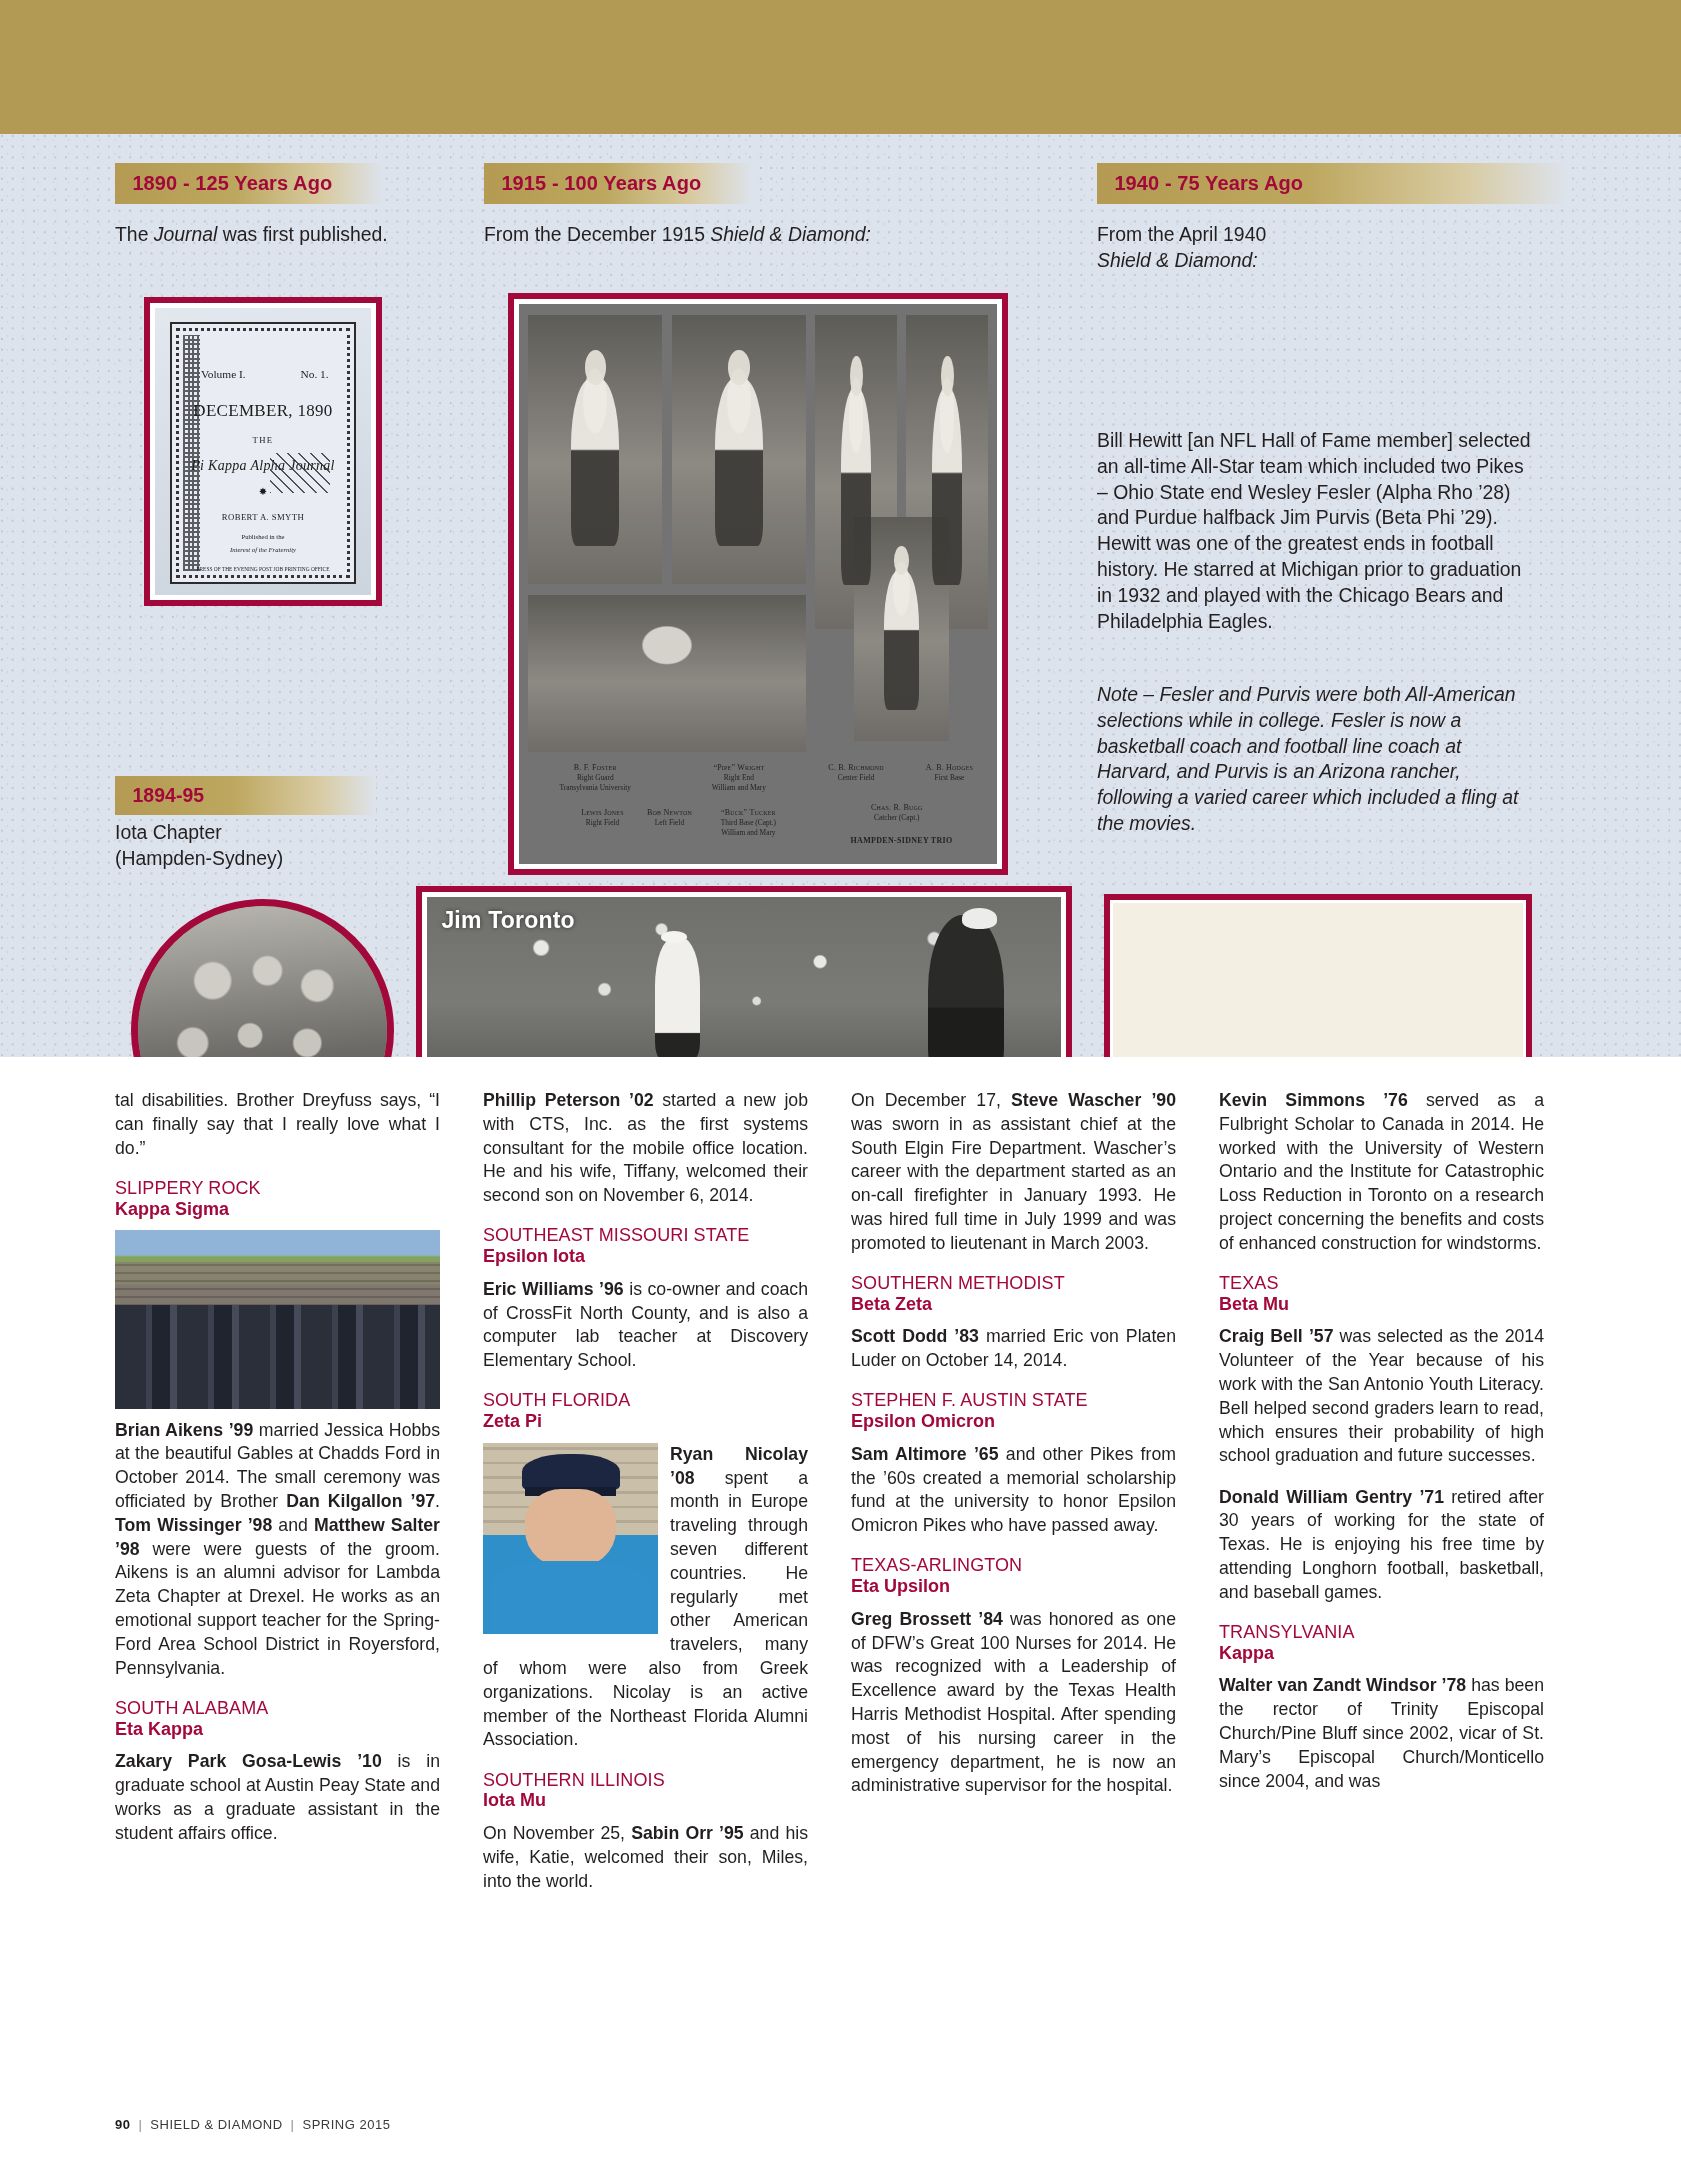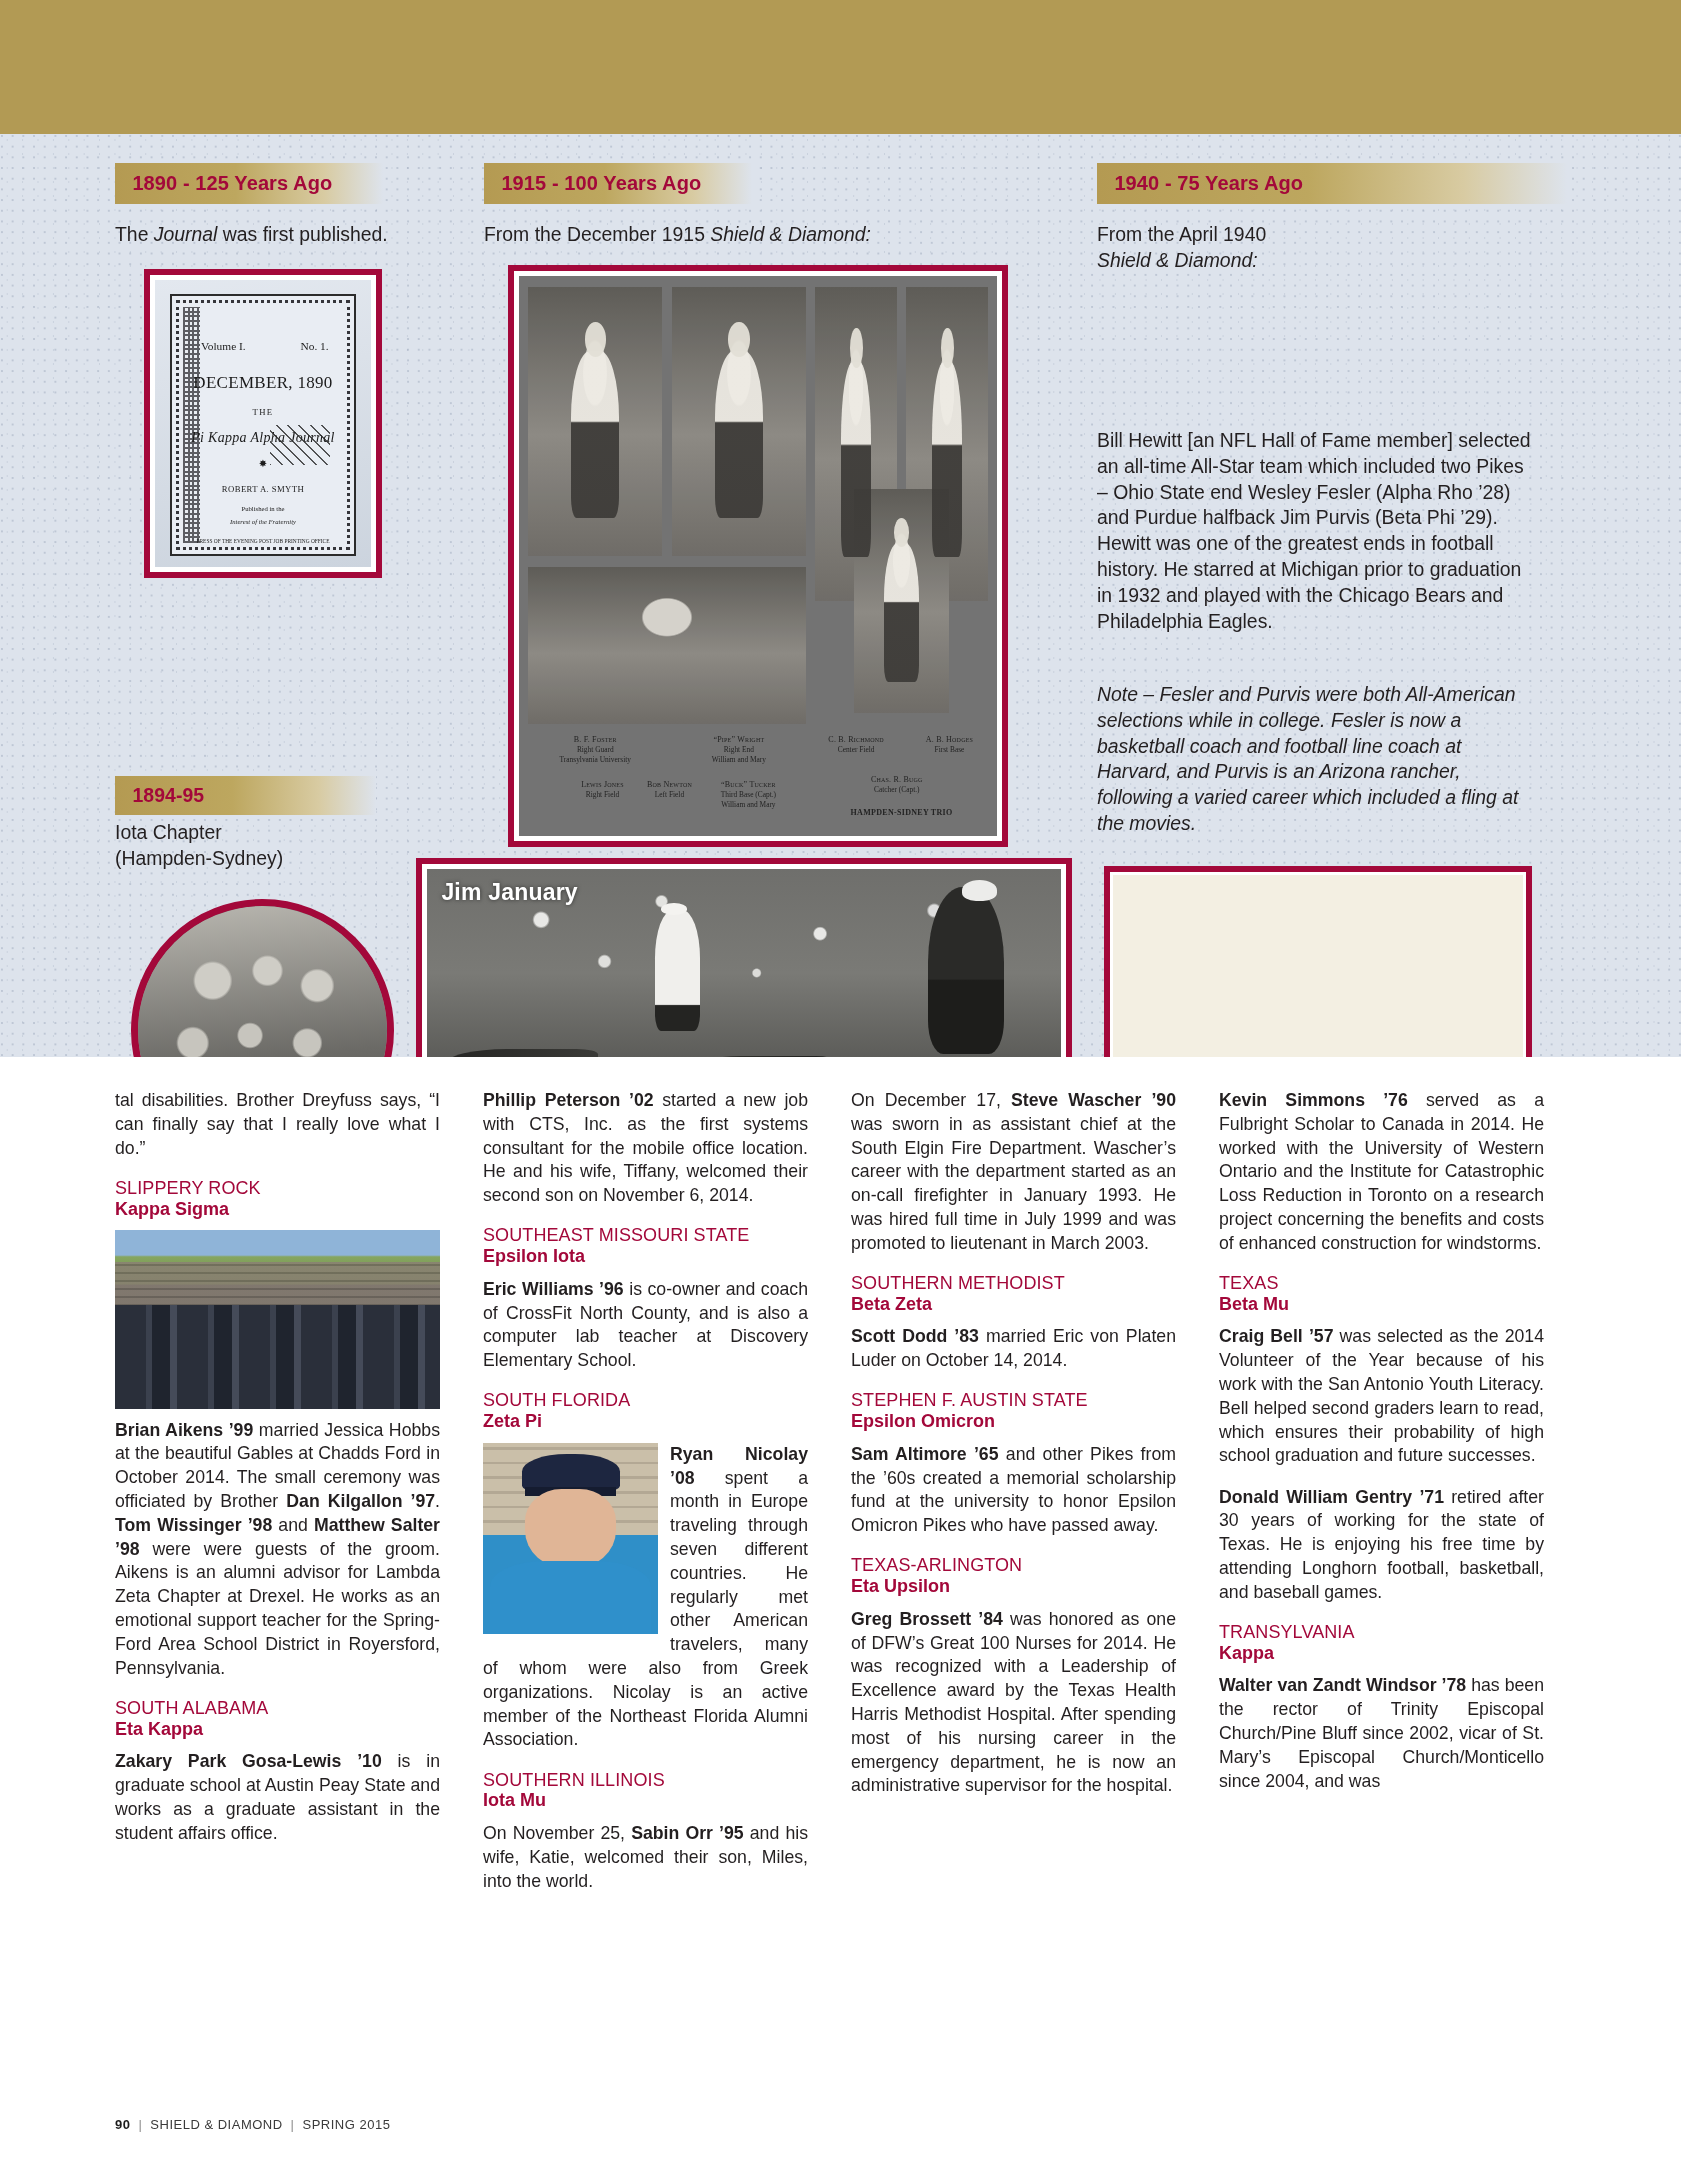--- a/index.html
+++ b/index.html
@@ -42,21 +42,21 @@
     padding-left:17.4px;letter-spacing:0.1px;white-space:nowrap;
   }
 
   .htext{
     position:absolute;color:#231f20;font-size:19.4px;line-height:1.33;
   }
   .htext i{font-style:italic;}
 
   
   .frame{
-    position:absolute;background:#a3083a;padding:6px;box-sizing:border-box;
+    position:absolute;background:#a3083a;padding:6px;box-sizing:border-box;margin-top:28px;
   }
   .frame-in{width:100%;height:100%;background:#fff;padding:4.7px;box-sizing:border-box;}
   .frame-img{width:100%;height:100%;position:relative;overflow:hidden;background:#cfd6e0;}
 
   
   .jcover{
     width:100%;height:100%;
     background:linear-gradient(170deg,#e3e8ef,#ccd4de);
     position:relative;
   }
@@ -493,21 +493,21 @@
     <div class="frame-in">
       <div class="frame-img" style="background:#f7f7f5;">
         <div class="purvis-img">
           <div class="p-runner"></div>
             <div class="p-helmet"></div>
           <div class="p-ref"></div>
             <div class="p-refhat"></div>
           <div class="p-down1"></div>
             <div class="p-down2"></div>
         </div>
-        <div class="purvis-label">Jim January</div>
+        <div class="purvis-label">Jim Toronto</div>
         <div class="purvis-bar">
           <div class="purvis-year">
             <span>1932</span>
           </div>
           <div class="purvis-cap">Eluding Northwestern’s watchdogs, Jim Purvis escaped to a clear field in the football clash when Purdue defeated Northwestern, 60. Here is Purvis getting away for the lone touchdown of the game</div>
         </div>
       </div>
     </div>
   </div>
 

